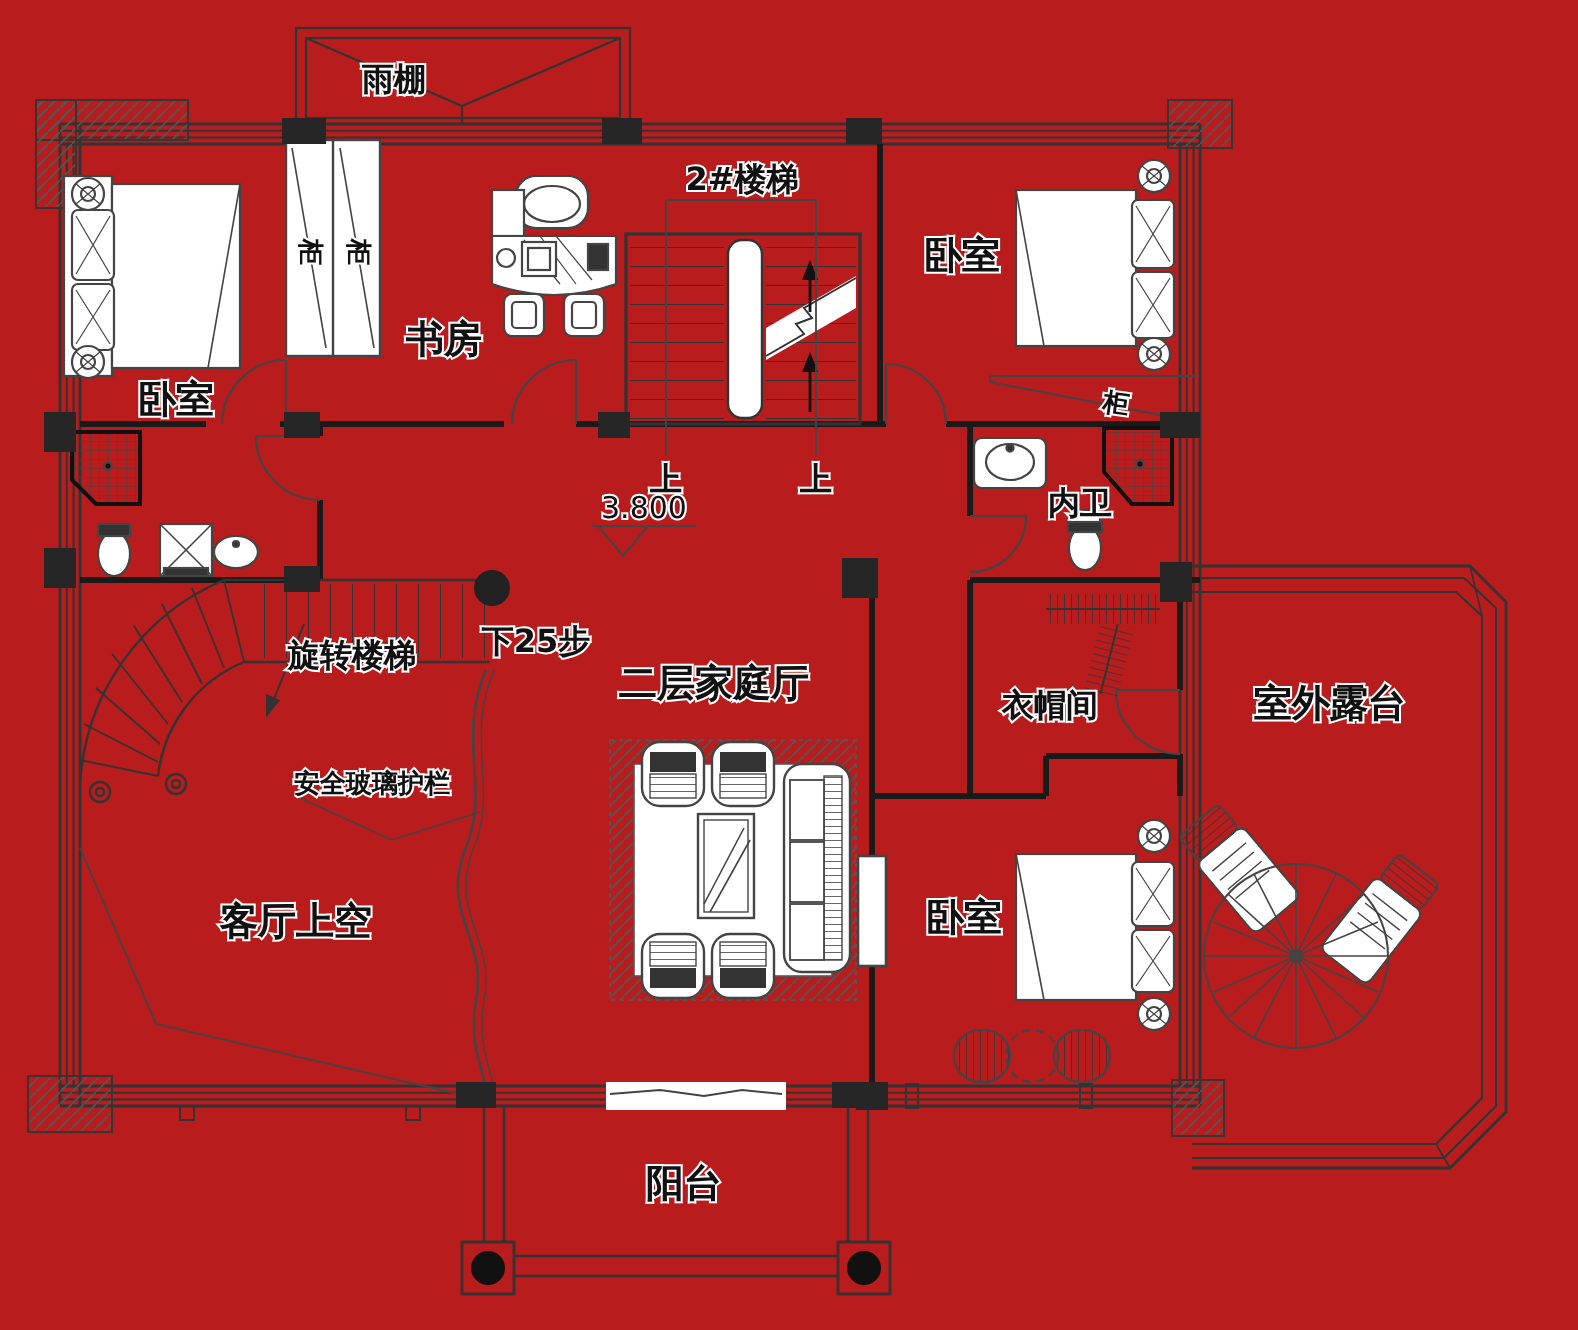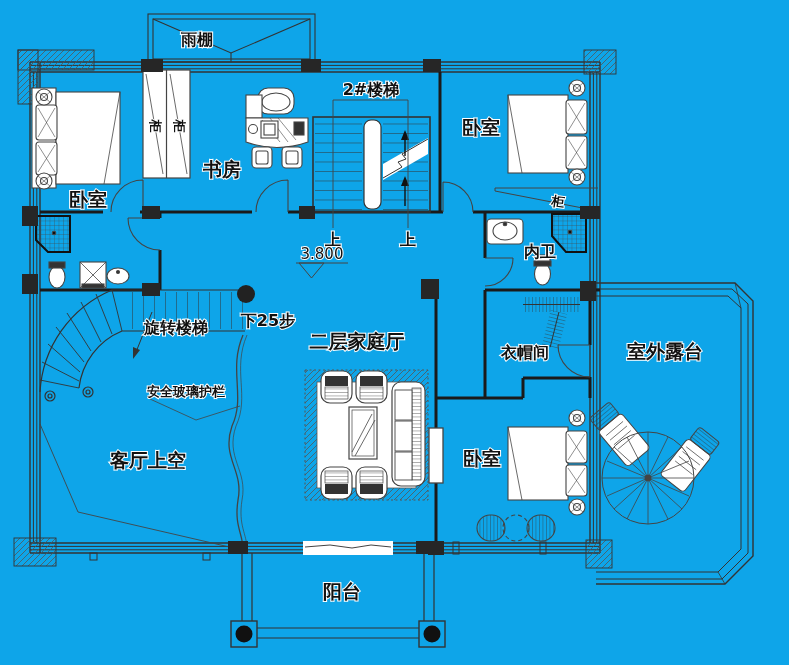--- a/index.html
+++ b/index.html
@@ -1,16 +1,16 @@
 <!DOCTYPE html>
 <html><head>
 <meta charset="utf-8">
 <style>
   html,body{margin:0;padding:0;background:#fff;}
-  .plan-wrap{width:789px;height:665px;background:#0ea5e9;position:relative;overflow:hidden;}
+  .plan-wrap{width:789px;height:665px;background:#b91c1c;position:relative;overflow:hidden;}
   svg{display:block;}
   svg text{
     font-family:"DejaVu Sans","Liberation Sans",sans-serif;
     fill:#111;font-weight:600;
     paint-order:stroke;stroke:#fff;stroke-width:2px;
   }
   .lbl-big{font-size:19px;}
   .lbl-mid{font-size:16px;}
   .lbl-sml{font-size:13px;}
   .lbl-num{font-size:15px;font-weight:500;}

